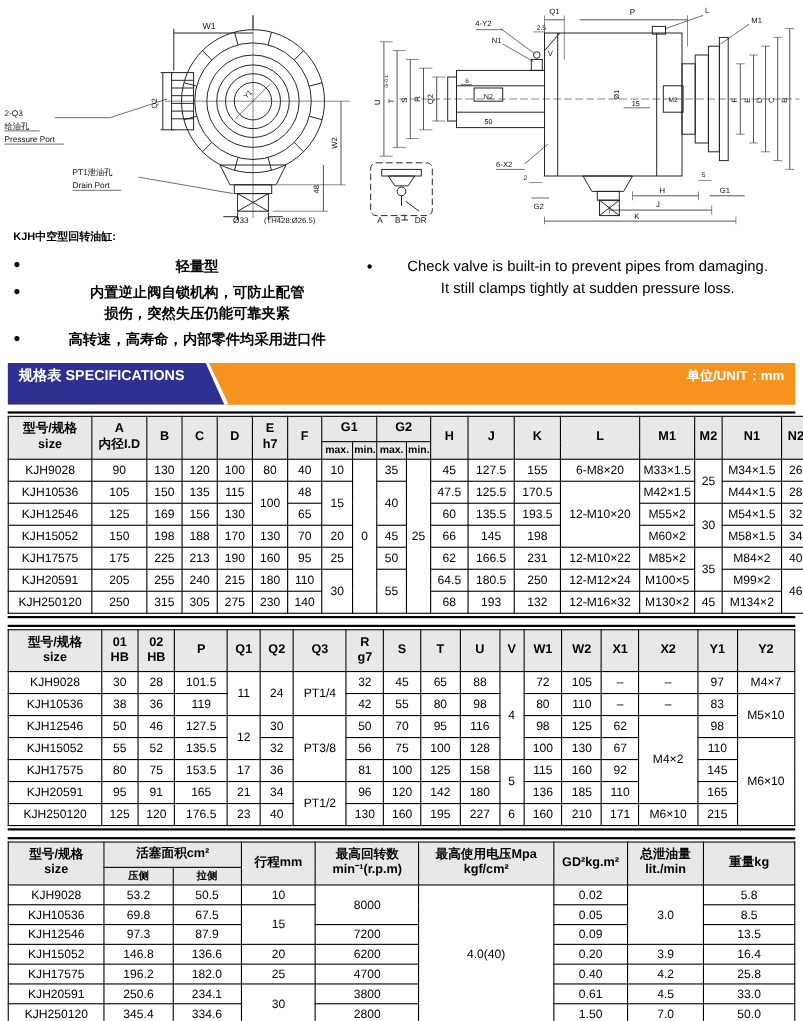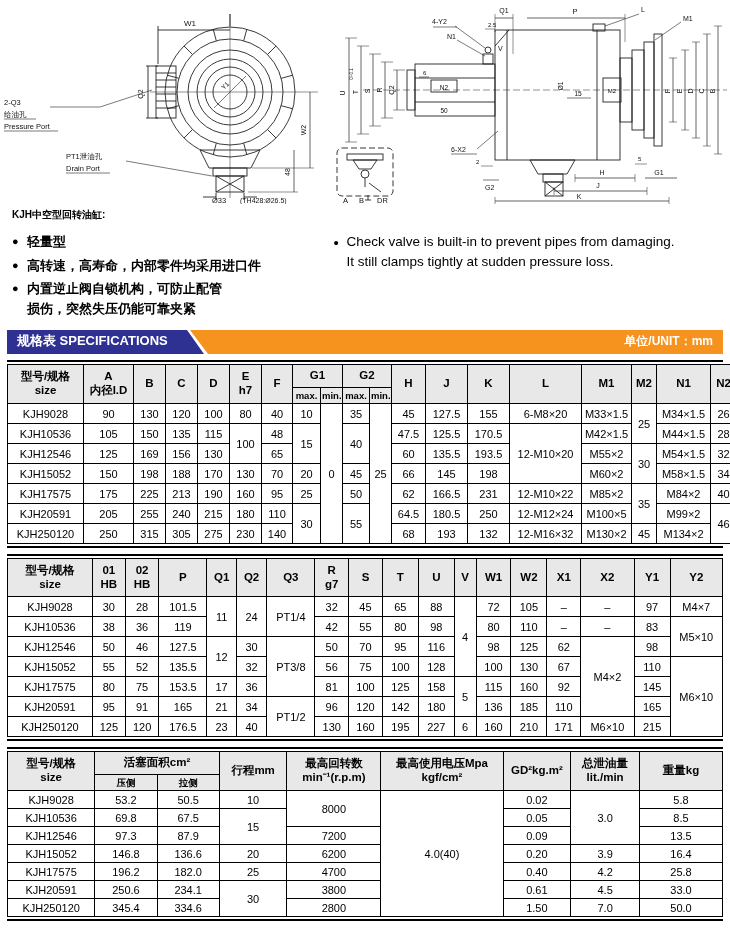--- a/index.html
+++ b/index.html
@@ -6,24 +6,24 @@
   body{width:730px;height:928px;background:#fff;color:#000;
        font-family:"Liberation Sans",sans-serif;overflow:hidden;}
   .drawings{display:flex;height:202px;margin-top:2px;}
   svg text{font-family:"Liberation Sans",sans-serif;fill:#111;}
   .intro{padding:2px 8px 0 12px;}
   .page-title{font-size:10px;font-weight:bold;margin:2px 0 6px 0;}
   .cols{display:flex;}
   .cn-col{width:45%;font-weight:bold;font-size:13px;}
   .en-col{width:55%;font-size:13.5px;}
   ul{list-style:none;margin:0;padding:0;}
-  li{white-space:pre-line;margin:4px 0;line-height:1.5;position:relative;padding-left:15px;}
+  li{white-space:pre-line;margin:4px 0;line-height:1.5;position:relative;padding-left:15px;text-align:center;}
   .cn-col li::before{content:"●";position:absolute;left:0;top:1px;font-size:11px;}
   .en-col li::before{content:"•";position:absolute;left:2px;top:0;font-size:15px;}
-  .specbar{position:relative;height:24px;background:#f6921e;margin:8px 7px 6px 7px;}
+  .specbar{position:relative;height:38px;background:#f6921e;margin:8px 7px 6px 7px;}
   .spec-white{position:absolute;left:0;top:0;height:100%;width:201px;background:#fff;
       clip-path:polygon(0 0,183px 0,201px 100%,0 100%);}
   .spec-blue{position:absolute;left:0;top:0;height:100%;width:197px;background:#2e3192;
       clip-path:polygon(0 0,180px 0,197px 100%,0 100%);
       color:#fff;font-size:13px;font-weight:bold;line-height:22px;padding-left:10px;box-sizing:border-box;}
   .spec-unit{position:absolute;right:10px;top:0;line-height:22px;color:#fff;font-weight:bold;font-size:12px;margin-left:28px;}
   .tblwrap{margin:0 7px 6px 7px;border-top:2px solid #000;border-bottom:2px solid #000;padding:2px 0;}
   table{border-collapse:collapse;width:100%;table-layout:fixed;}
   th,td{border:1px solid #000;text-align:center;vertical-align:middle;padding:0 1px;overflow:hidden;}
   thead th{background:#e8e8e8;font-size:11.5px;font-weight:bold;white-space:pre-line;line-height:1.2;height:22px;}
@@ -236,23 +236,23 @@
     <text x="42" y="201" font-size="7.5">DR</text>
   </svg>
 </div>
 
 <div class="intro">
   <div class="page-title">KJH中空型回转油缸:</div>
   <div class="cols">
     <div class="cn-col">
       <ul>
         <li>轻量型</li>
-        <li>高转速，高寿命，内部零件均采用进口件</li>
         <li>内置逆止阀自锁机构，可防止配管
 损伤，突然失压仍能可靠夹紧</li>
+        <li>高转速，高寿命，内部零件均采用进口件</li>
       </ul>
     </div>
     <div class="en-col">
       <ul>
         <li>Check valve is built-in to prevent pipes from damaging.
 It still clamps tightly at sudden pressure loss.</li>
       </ul>
     </div>
   </div>
 </div>

